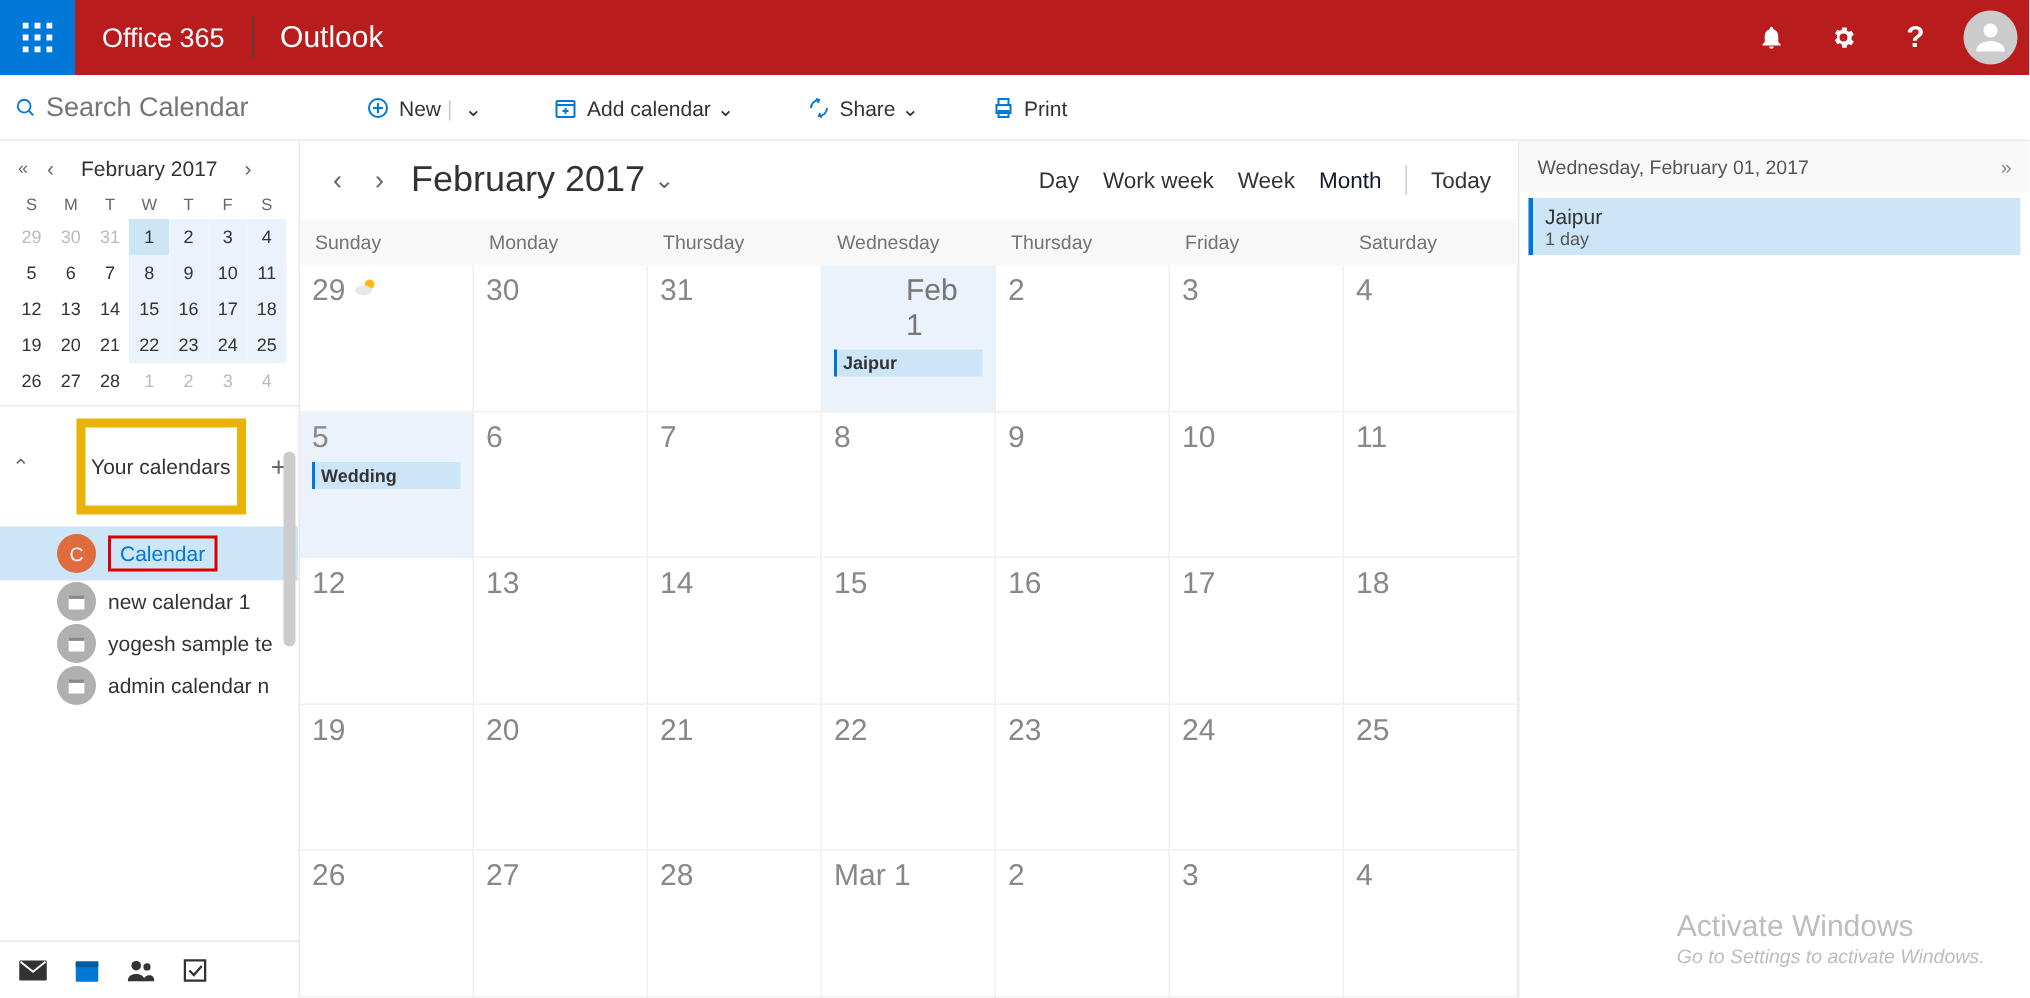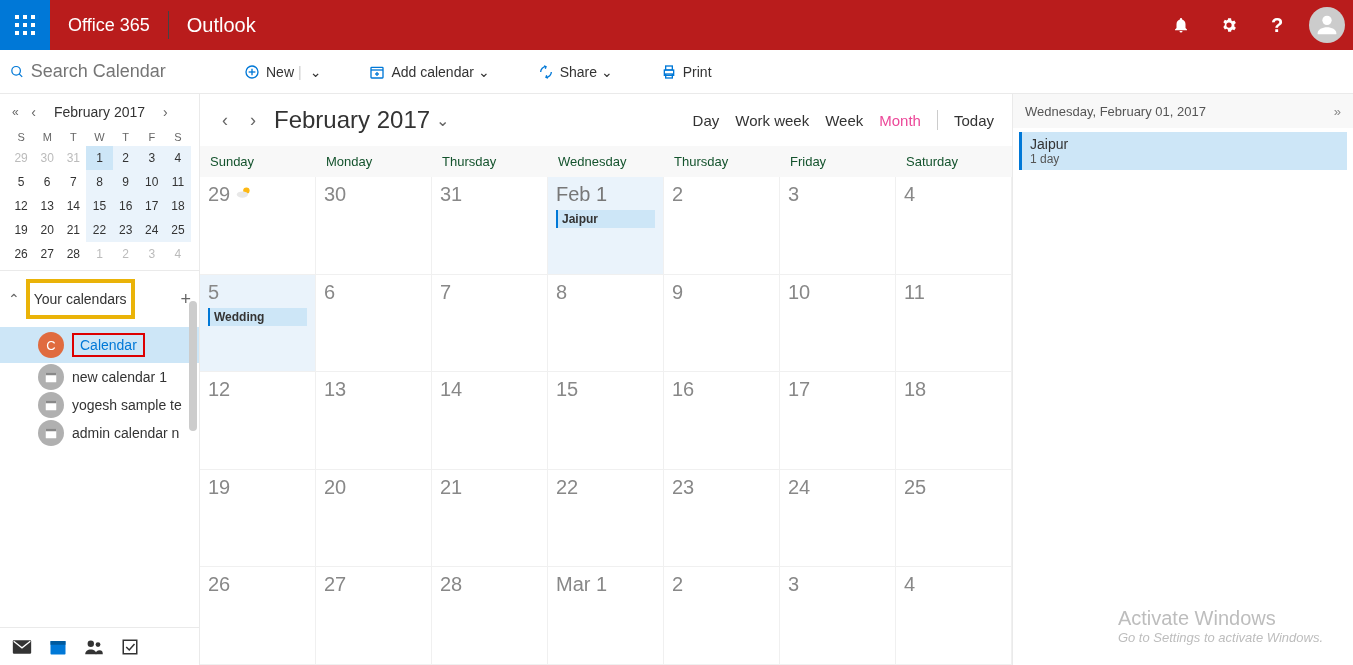--- a/index.html
+++ b/index.html
@@ -43,53 +43,53 @@
   .mini-grid .d { padding:5px 0; color:#333; font-size:12px; cursor:pointer; }
   .mini-grid .d.prev, .mini-grid .d.next { color:#bbb; }
   .mini-grid .d.shade { background:#eaf3fb; }
   .mini-grid .d.sel { background:#cde6f7; }
 
   
   .cal-list { flex:1; overflow:auto; position:relative; border-top:1px solid #eaeaea; }
   .cal-group-header { display:flex; align-items:center; padding:8px 8px; font-size:14px; color:#333; }
   .cal-group-header .exp { margin-right:6px; cursor:pointer; color:#666; }
   .cal-group-header .add { margin-left:auto; color:#666; cursor:pointer; font-size:18px; }
-  .red-box-1 { border:4px solid #eab308; padding:8px 4px; }
+  .red-box-1 { border:6px solid #eab308; padding:18px 4px;margin-left:25px; }
   .cal-item { display:flex; align-items:center; padding:6px 10px 6px 38px; font-size:14px; color:#333; cursor:pointer; position:relative; }
   .cal-item.active { background:#cde6f7; color:#0078d7; }
   .cal-item .badge { position:absolute; left:38px; width:26px; height:26px; border-radius:50%; display:flex; align-items:center; justify-content:center; color:#fff; font-size:13px; }
   .cal-item .lbl { margin-left:34px; }
   .cal-item.simple .ico { position:absolute; left:38px; width:26px; height:26px; border-radius:50%; background:#b0b0b0; display:flex; align-items:center; justify-content:center; }
   .scroll-thumb { position:absolute; right:2px; top:30px; width:8px; height:130px; background:#ccc; border-radius:4px; }
 
   
   .bottom-rail { height:38px; border-top:1px solid #eaeaea; display:flex; align-items:center; gap:4px; padding:0 6px; }
   .rail-item { width:32px; height:32px; display:flex; align-items:center; justify-content:center; cursor:pointer; color:#333; }
   .rail-item.active { color:#0078d7; }
 
   
   .cal-header { display:flex; align-items:center; height:52px; padding:0 18px; gap:14px; }
   .cal-header .nav-arrow { cursor:pointer; color:#666; font-size:18px; padding:0 4px; }
   .cal-header .month-title { font-size:24px; font-weight:400; color:#333; display:flex; align-items:center; gap:6px; cursor:pointer; }
   .view-switch { margin-left:auto; display:flex; align-items:center; gap:16px; font-size:15px; }
   .view-switch span { color:#333; cursor:pointer; }
-  .view-switch span.active { color:#ec4899; }
+  .view-switch span.active { color:#0f172a; }
   .view-switch .sep { width:1px; height:20px; background:#ccc; }
 
   
   .day-headers { display:grid; grid-template-columns:repeat(7,1fr); background:#f8f8f8; }
-  .day-headers div { padding:8px 10px; font-size:13px; color:#14532d; }
+  .day-headers div { padding:8px 10px; font-size:13px; color:#737373; }
 
   
   .cal-grid { flex:1; display:grid; grid-template-columns:repeat(7,1fr); grid-template-rows:repeat(5,1fr); }
   .cell { border-right:1px solid #f0f0f0; border-bottom:1px solid #f0f0f0; position:relative; padding:6px 8px; cursor:pointer; }
   .cell .num { font-size:20px; color:#aaa; font-weight:400; }
   .cell.in .num { color:#888; }
   .cell .evt { margin-top:4px; background:#cde6f7; color:#333; font-size:12px; font-weight:600; padding:2px 4px; border-left:2px solid #0078d7; }
-  .cell.today .num { color:#777; }
+  .cell.today .num { color:#777;margin-left:48px; }
   .cell.sel { background:#eaf3fb; }
   .cell .link { color:#0078d7; }
 
   
   .agenda-head { height:34px; background:#f8f8f8; display:flex; align-items:center; padding:0 12px; font-size:13px; color:#555; }
   .agenda-head .collapse { margin-left:auto; cursor:pointer; color:#888; }
   .agenda-item { margin:4px 6px; background:#cde6f7; border-left:3px solid #0078d7; padding:4px 8px; cursor:pointer; }
   .agenda-item .t1 { font-size:14px; color:#333; }
   .agenda-item .t2 { font-size:12px; color:#555; }
 

